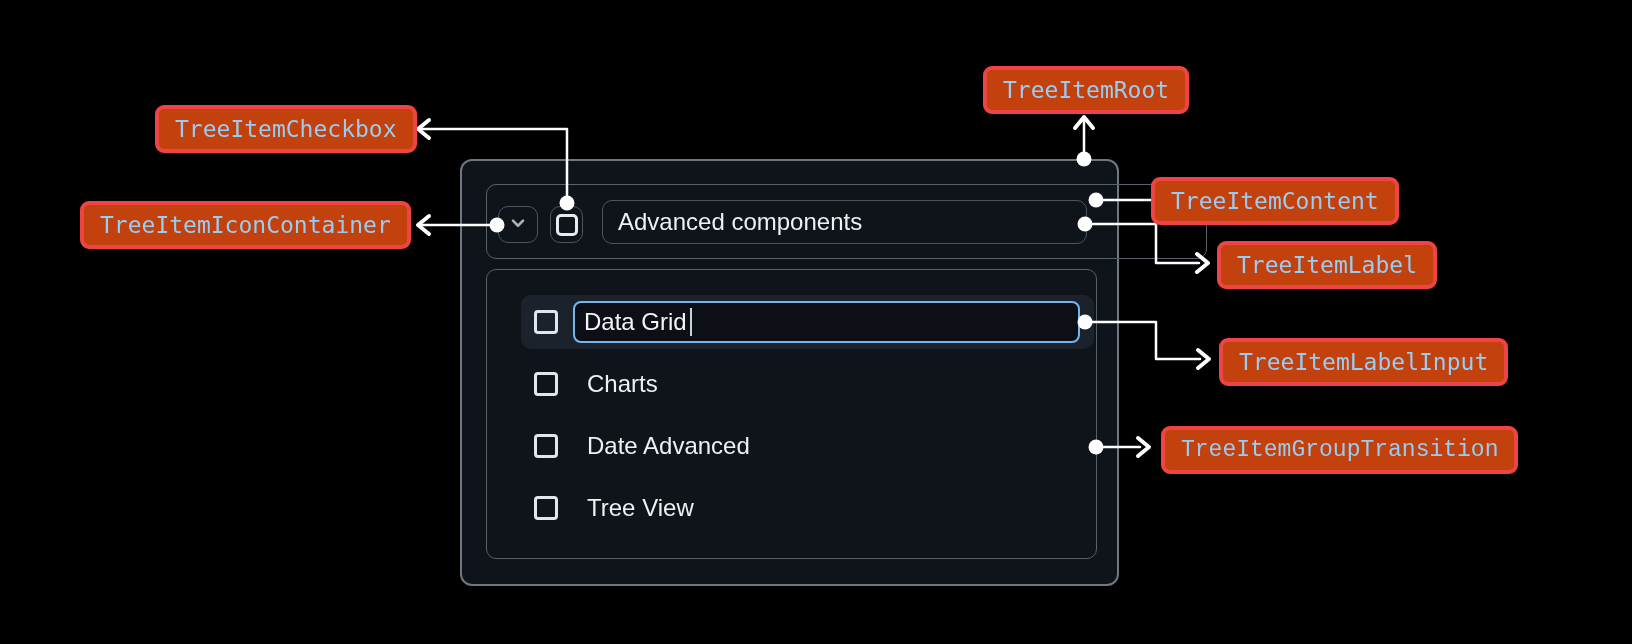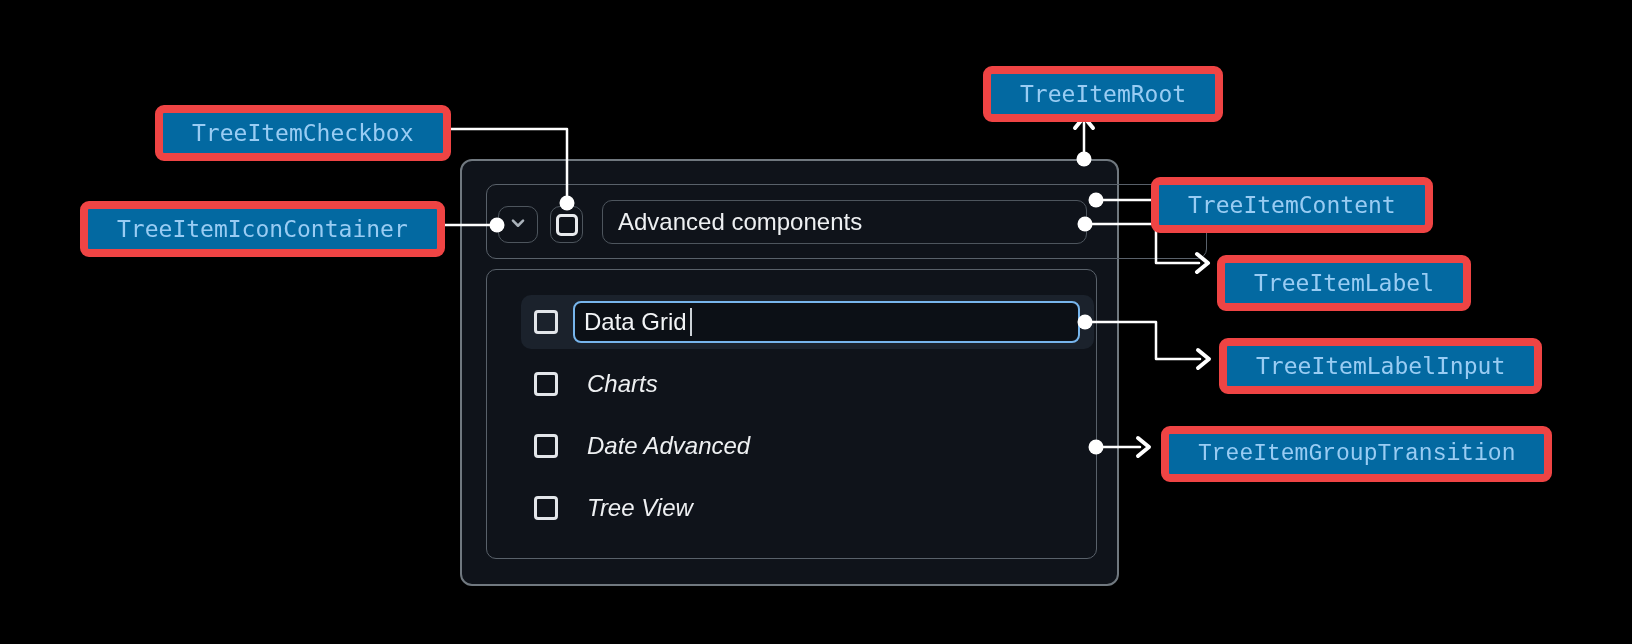--- a/index.html
+++ b/index.html
@@ -11,33 +11,33 @@
     background: #000;
     overflow: hidden;
     font-family: "Liberation Sans", sans-serif;
   }
   
   .badge {
     position: absolute;
     font-family: "DejaVu Sans Mono", monospace;
     font-size: 23px;
     line-height: 26px;
-    padding: 7px 29px;
+    padding: 7px 16px;
     color: #99ccf3;
-    background: #0369a1;
-    border: 8px solid #ef4444;
+    background: #c2410c;
+    border: 4px solid #ef4444;
     border-radius: 9px;
     white-space: nowrap;
     z-index: 6;
   }
   .badge-root             { left: 983px;  top: 66px; }
   .badge-checkbox         { left: 155px;  top: 105px; }
   .badge-icon-container   { left: 80px;   top: 201px; }
   .badge-content          { left: 1151px; top: 177px; }
-  .badge-label            { left: 1217px; top: 241px; margin-top: 14px; }
+  .badge-label            { left: 1217px; top: 241px; }
   .badge-label-input      { left: 1219px; top: 338px; }
   .badge-group-transition { left: 1161px; top: 426px; font-family: Liberation Mono, monospace; }
 
   
   .tree-root {
     position: absolute;
     left: 460px; top: 159px;
     width: 659px; height: 427px;
     background: #0f131a;
     border: 2px solid #70787f;
@@ -112,21 +112,20 @@
     border-radius: 4px;
     flex: none;
     cursor: pointer;
   }
   .row-editing .row-checkbox { margin-left: 13px; }
   .row-plain   .row-checkbox { margin-left: 47px; }
   .row-label {
     margin-left: 29px;
     color: #eef0f2;
     font-size: 24px;
-    font-style: italic;
   }
   .label-input {
     margin-left: 15px;
     width: 507px; height: 42px;
     background: #0c1016;
     border: 2px solid #77b5ec;
     border-radius: 8px;
     display: flex; align-items: center;
     padding-left: 9px;
     color: #f2f4f6;

